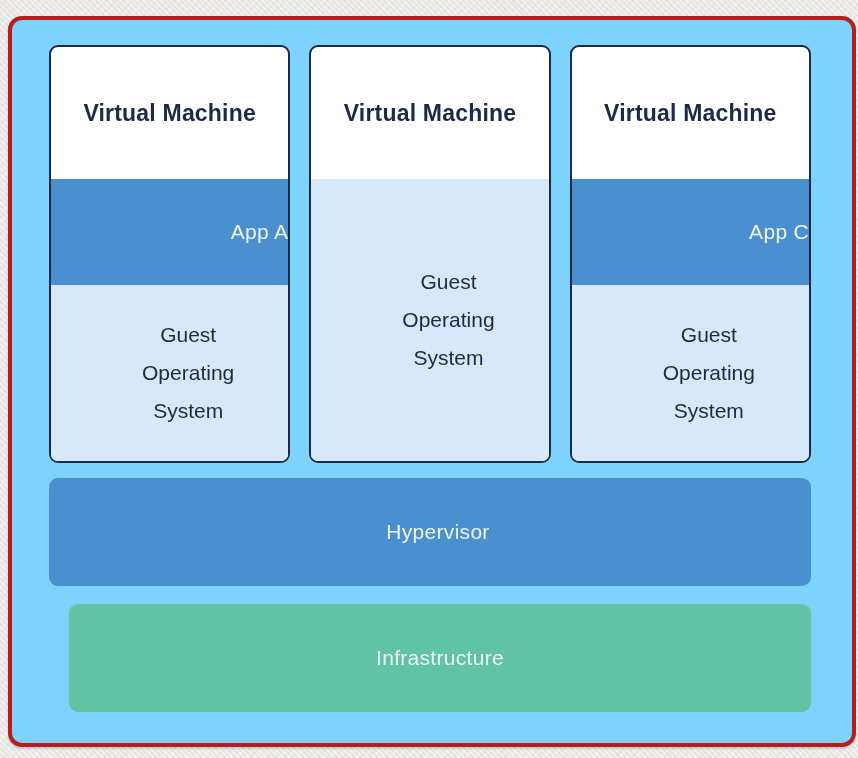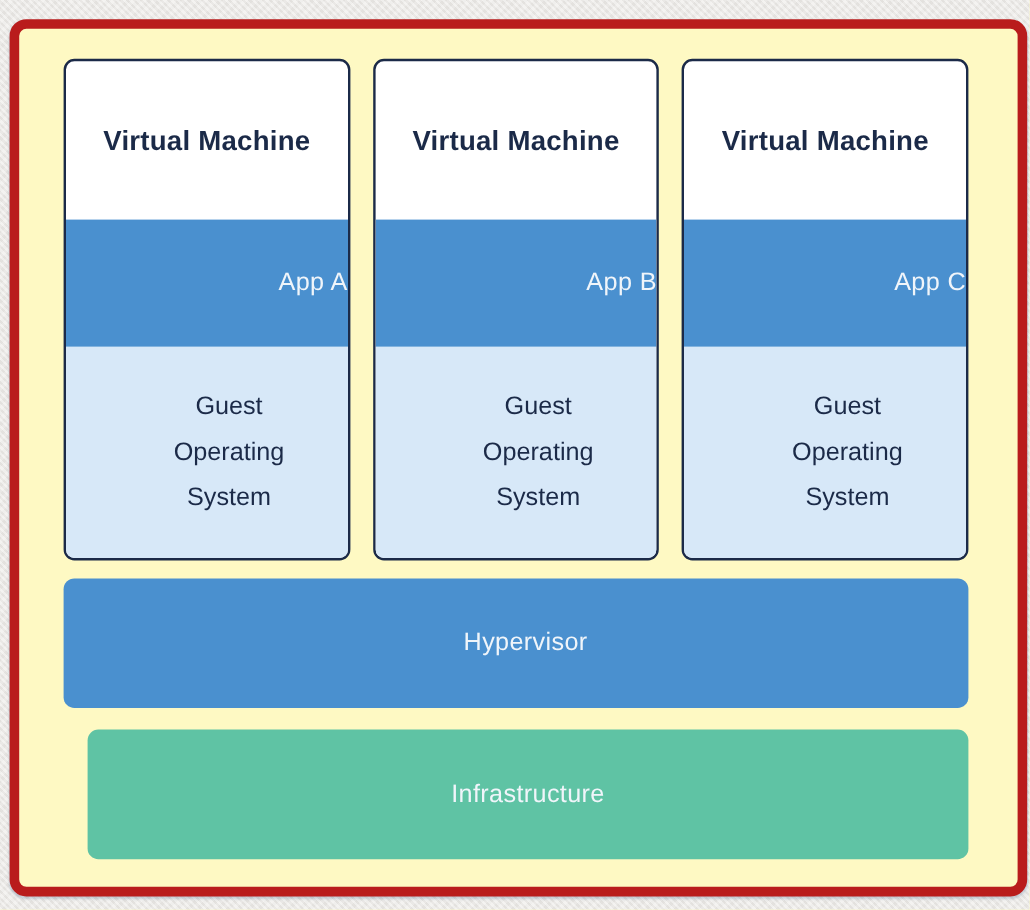--- a/index.html
+++ b/index.html
@@ -18,22 +18,22 @@
     position: relative;
   }
 
   .card {
     position: absolute;
     left: 8px;
     top: 16px;
     width: 848px;
     height: 731px;
     box-sizing: border-box;
-    background: #fef9c3;
-    border: 8px solid #b91c1c;
+    background: #7dd3fc;
+    border: 4px solid #b91c1c;
     border-radius: 14px;
     padding: 25px 41px 31px 37px;
     box-shadow: 0 2px 2px rgba(70, 100, 140, 0.25);
   }
 
   .vm-row {
     display: flex;
     gap: 19px;
     height: 418px;
   }
@@ -127,23 +127,20 @@
       <div class="vm-app">
         <span>App A</span>
       </div>
       <div class="vm-os">
         <span class="os-label">Guest Operating System</span>
       </div>
     </div>
 
     <div class="vm-box">
       <div class="vm-title">Virtual Machine</div>
-      <div class="vm-app">
-        <span>App B</span>
-      </div>
       <div class="vm-os">
         <span class="os-label">Guest Operating System</span>
       </div>
     </div>
 
     <div class="vm-box">
       <div class="vm-title">Virtual Machine</div>
       <div class="vm-app">
         <span>App C</span>
       </div>

